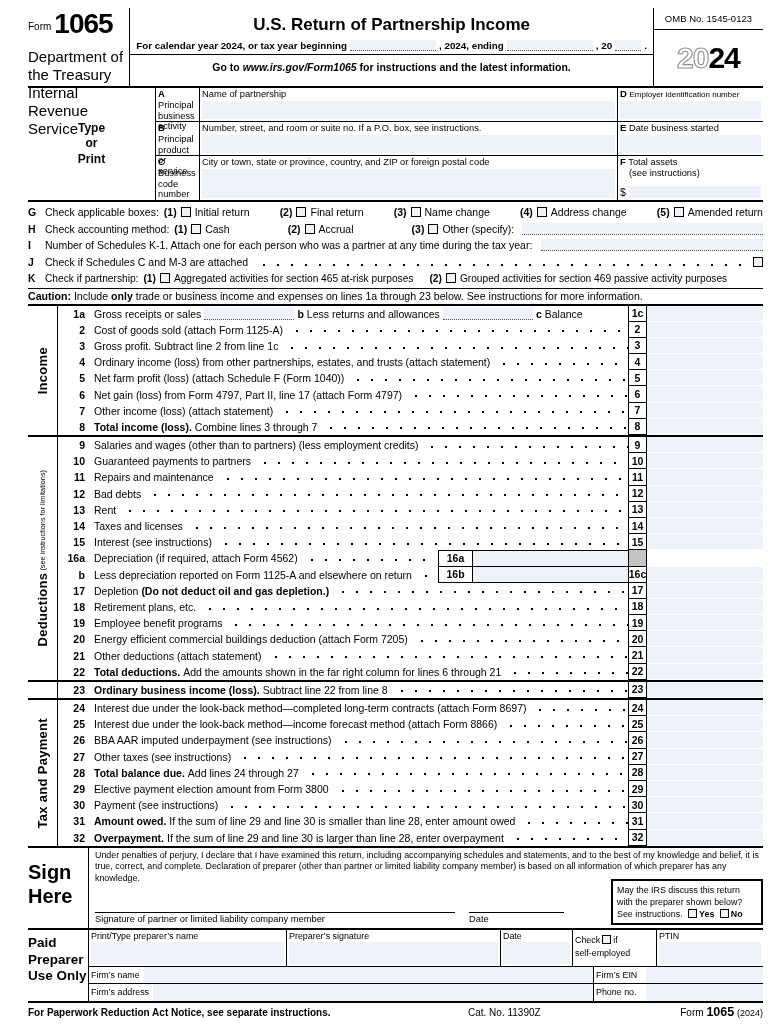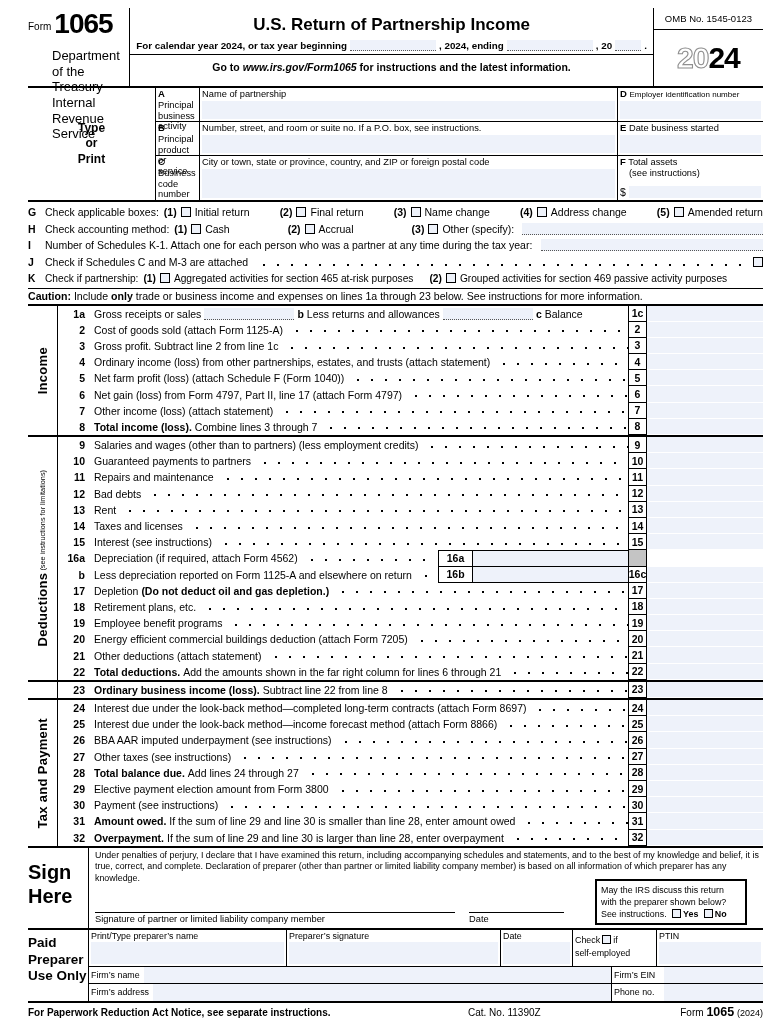--- a/index.html
+++ b/index.html
@@ -11,21 +11,21 @@
     position: relative; overflow: hidden;
   }
   .page { padding: 8px 12px 0 28px; }
 
   
   .hdr { display: flex; border-bottom: 2px solid #000; height: 80px; }
   .hdr-left { width: 128px; border-right: 1px solid #000; padding: 3px 4px 0 0; }
   .formline { display: flex; align-items: flex-end; gap: 3px; }
   .form-word { font-size: 10px; padding-bottom: 4px; }
   .form-num { font-size: 28px; font-weight: bold; letter-spacing: -1px; line-height: 0.9; }
-  .dept { font-size: 13px; line-height: 1.2; margin-top: 12px; margin-left: 24px; }
+  .dept { font-size: 15px; line-height: 1.2; margin-top: 12px; }
   .hdr-c { flex: 1; display: flex; flex-direction: column; border-right: 1px solid #000; }
   .title { font-size: 17px; font-weight: bold; text-align: center; padding: 7px 0 5px; }
   .calrow { font-size: 9.8px; font-weight: bold; display: flex; align-items: flex-end; justify-content: center; gap: 3px; padding: 0 6px 3px; border-bottom: 1px solid #000; white-space: nowrap; }
   .cal-input { width: 86px; height: 11px; background: #eef2fa; border-bottom: 1px dotted #555; }
   .cal-input.small { width: 26px; }
   .gotorow { font-size: 10.5px; font-weight: bold; text-align: center; padding: 6px 0; }
   .gotorow i { font-style: italic; }
   .hdr-r { width: 138px; display: flex; flex-direction: column; }
   .omb { font-size: 9.5px; text-align: center; padding: 5px 2px; border-bottom: 1px solid #000; }
   .year { flex: 1; display: flex; align-items: center; justify-content: center; font-size: 30px; font-weight: bold; letter-spacing: -1px; }
@@ -88,21 +88,21 @@
   
   .sign { display: flex; border-bottom: 2px solid #000; height: 82px; }
   .sign-label { width: 60px; font-size: 20px; font-weight: bold; line-height: 1.2; padding-top: 12px; }
   .sign-main { flex: 1; border-left: 1px solid #000; padding: 2px 0 0 6px; position: relative; display: flex; flex-direction: column; }
   .perjury { font-size: 8.9px; line-height: 1.3; padding-right: 2px; }
   .sign-bottom { display: flex; align-items: flex-end; flex: 1; gap: 14px; padding-bottom: 4px; }
   .sigline { border-top: 1px solid #000; font-size: 9.3px; padding-top: 1px; }
   .sig-area { flex: 1; max-width: 360px; }
   .date-area { width: 95px; }
   .mayirs-spacer { width: 158px; }
-  .mayirs { position: absolute; right: 16px; bottom: 3px; width: 152px; border: 2px solid #000; font-size: 8.9px; line-height: 1.35; padding: 3px 4px; }
+  .mayirs { position: absolute; right: 0; bottom: 3px; width: 152px; border: 2px solid #000; font-size: 8.9px; line-height: 1.35; padding: 3px 4px; }
   .mayirs .cb { width: 9px; height: 9px; vertical-align: -1px; margin: 0 2px 0 3px; }
   .mayirs b { font-weight: bold; }
 
   
   .prep { display: flex; border-bottom: 2px solid #000; }
   .prep-label { width: 60px; font-weight: bold; font-size: 13.5px; line-height: 1.25; padding-top: 5px; }
   .prep-main { flex: 1; border-left: 1px solid #000; display: flex; flex-direction: column; }
   .prow1 { display: flex; height: 37px; border-bottom: 1px solid #000; }
   .pcell { display: flex; flex-direction: column; font-size: 8.9px; padding: 1px 2px 2px; border-right: 1px solid #000; }
   .pcell:last-child { border-right: 0; }
@@ -110,21 +110,21 @@
   .pc-name { width: 198px; }
   .pc-sig { flex: 1; }
   .pc-date { width: 72px; }
   .pc-check { width: 84px; padding-top: 4px; line-height: 1.5; }
   .pc-check .cb { width: 9px; height: 9px; vertical-align: -1px; margin: 0 2px; }
   .pc-ptin { width: 106px; }
   .prow { display: flex; height: 17px; border-bottom: 1px solid #000; align-items: stretch; font-size: 8.9px; }
   .prow:last-child { border-bottom: 0; }
   .plabel { padding: 3px 4px 0 2px; white-space: nowrap; flex: 0 0 auto; }
   .pfill { flex: 1; background: #eef2fa; }
-  .pdiv { border-left: 1px solid #000; width: 152px; display: flex; flex: 0 0 auto; }
+  .pdiv { border-left: 1px solid #000; width: 170px; display: flex; flex: 0 0 auto; }
   .pdiv .plabel { width: 52px; }
 
   
   .footer { position: relative; padding-top: 4px; font-size: 10px; height: 20px; }
   .foot-left { font-weight: bold; }
   .foot-cat { position: absolute; left: 440px; top: 4px; font-weight: normal; }
   .foot-right { position: absolute; right: 0; top: 2px; }
   .foot-right .fnum { font-weight: bold; font-size: 12.5px; }
   .foot-right .fyr { font-size: 9px; }
 </style>

